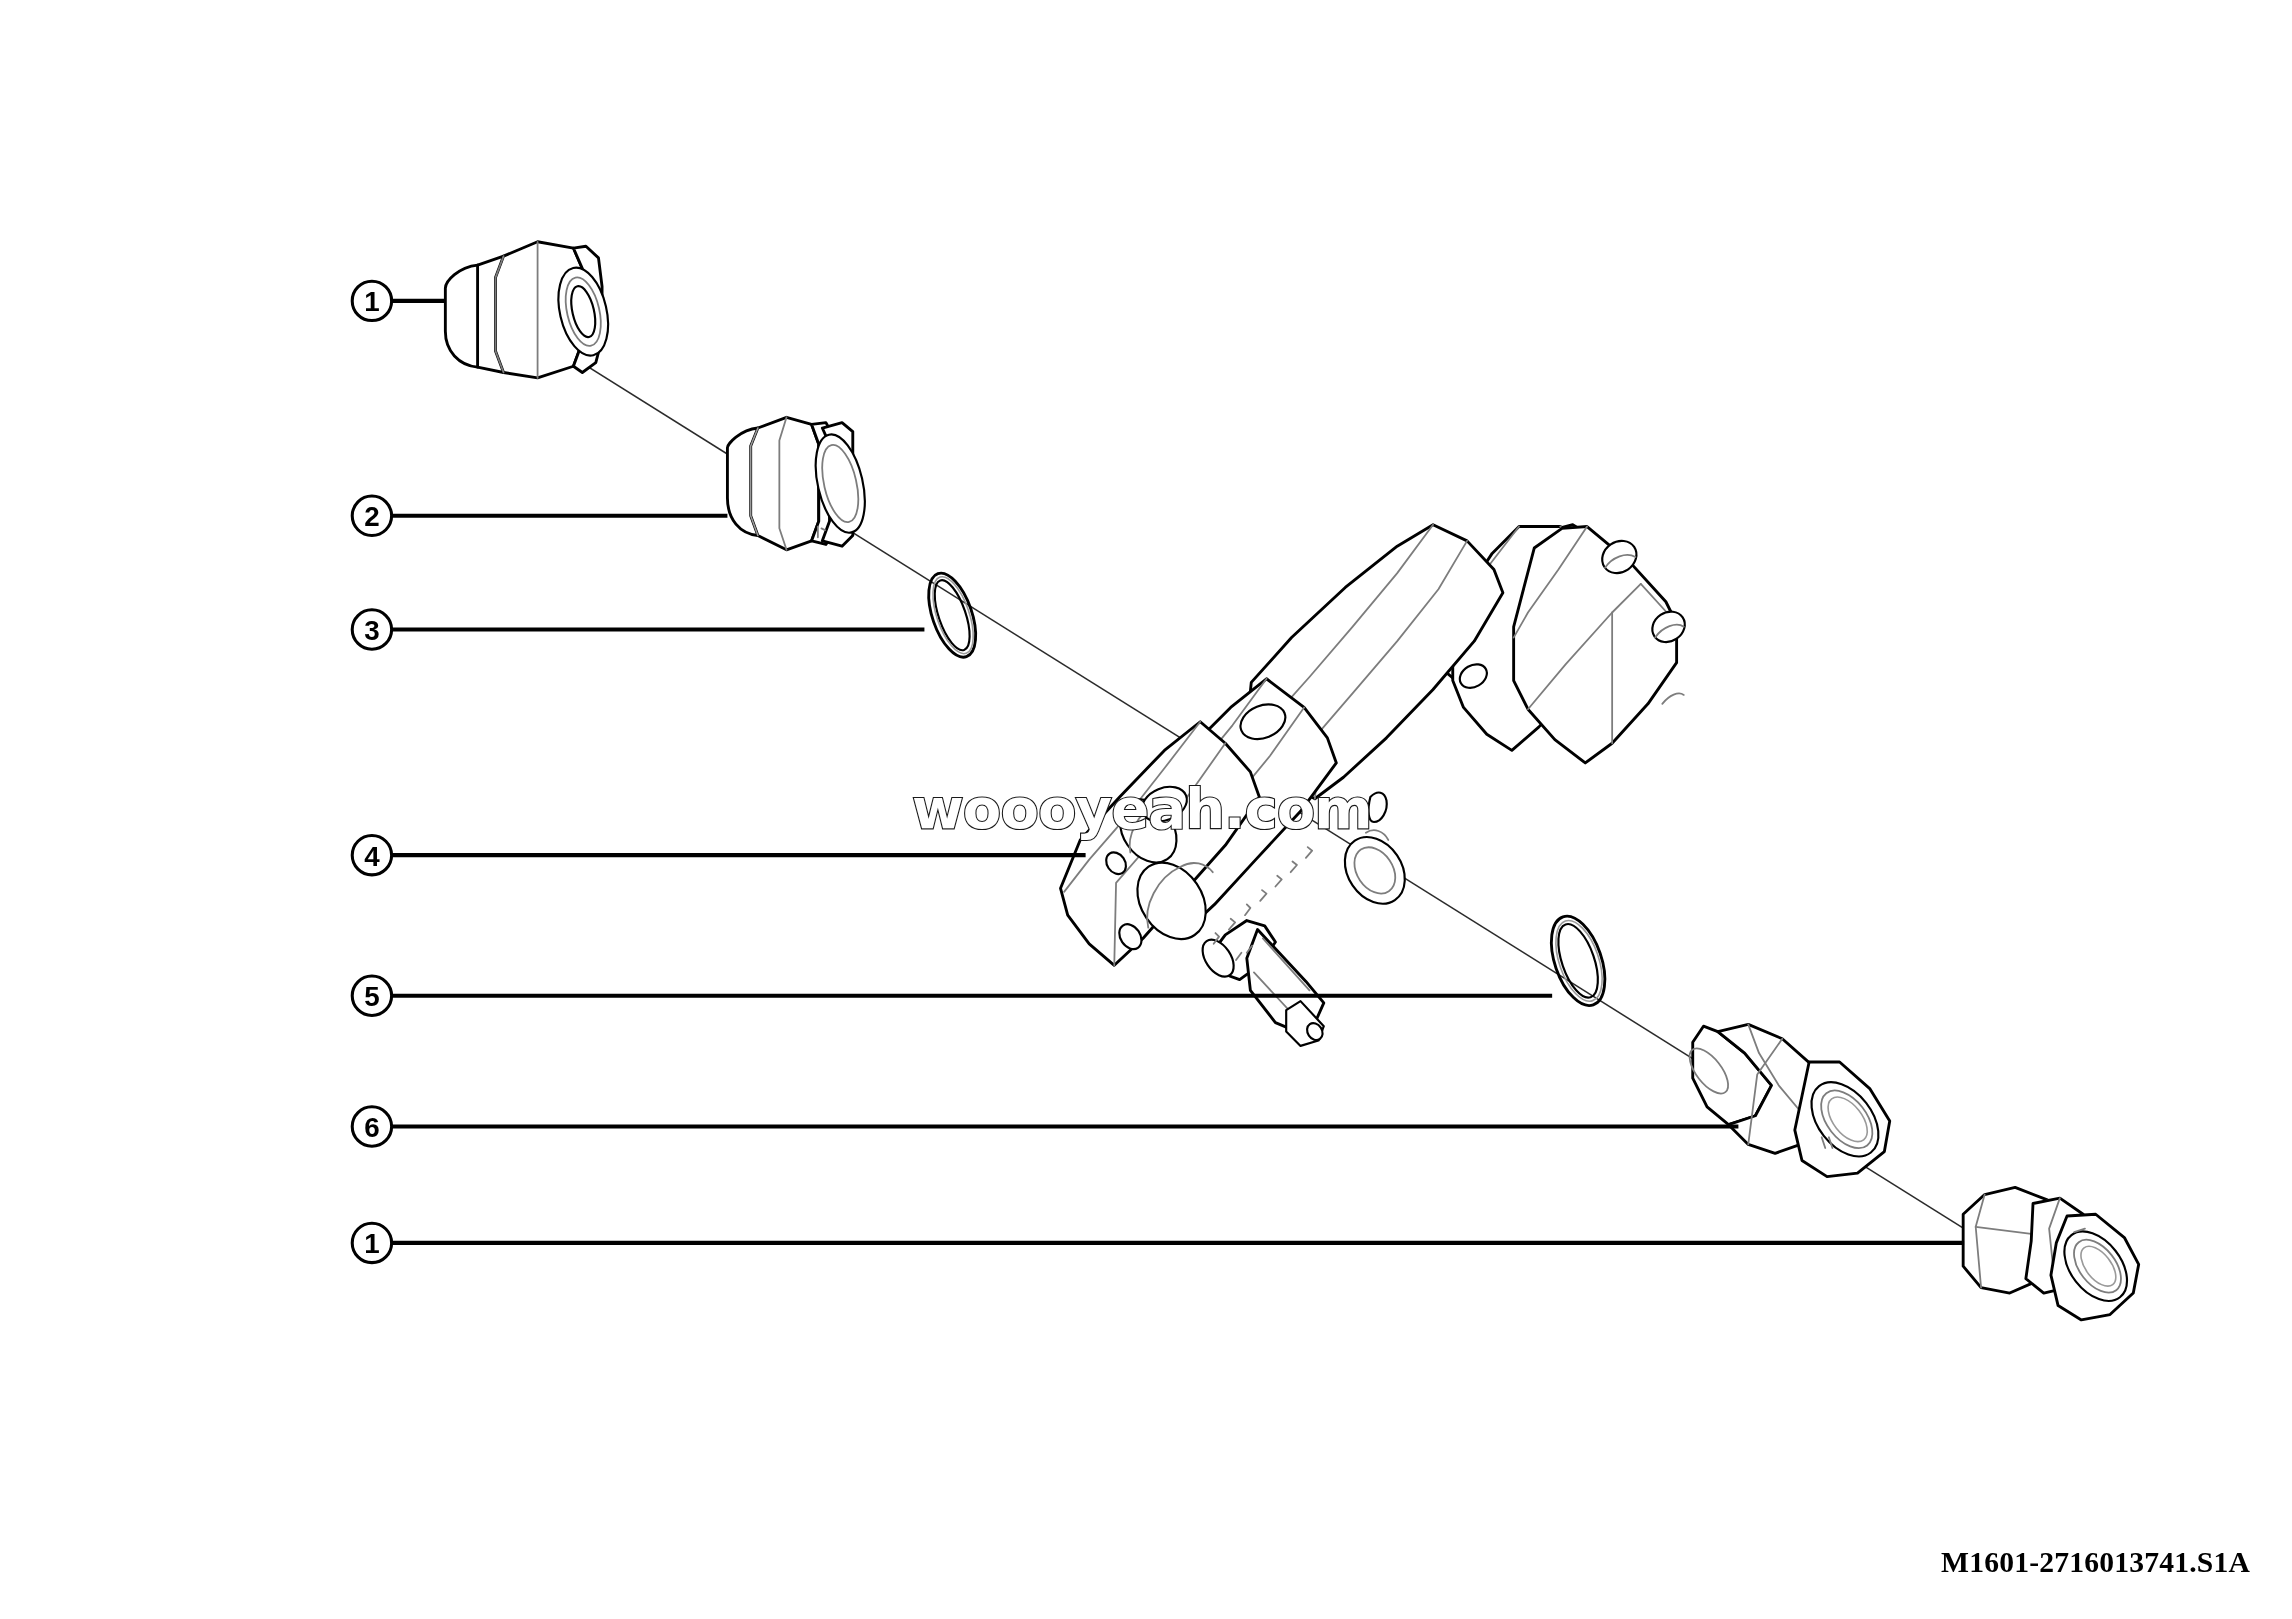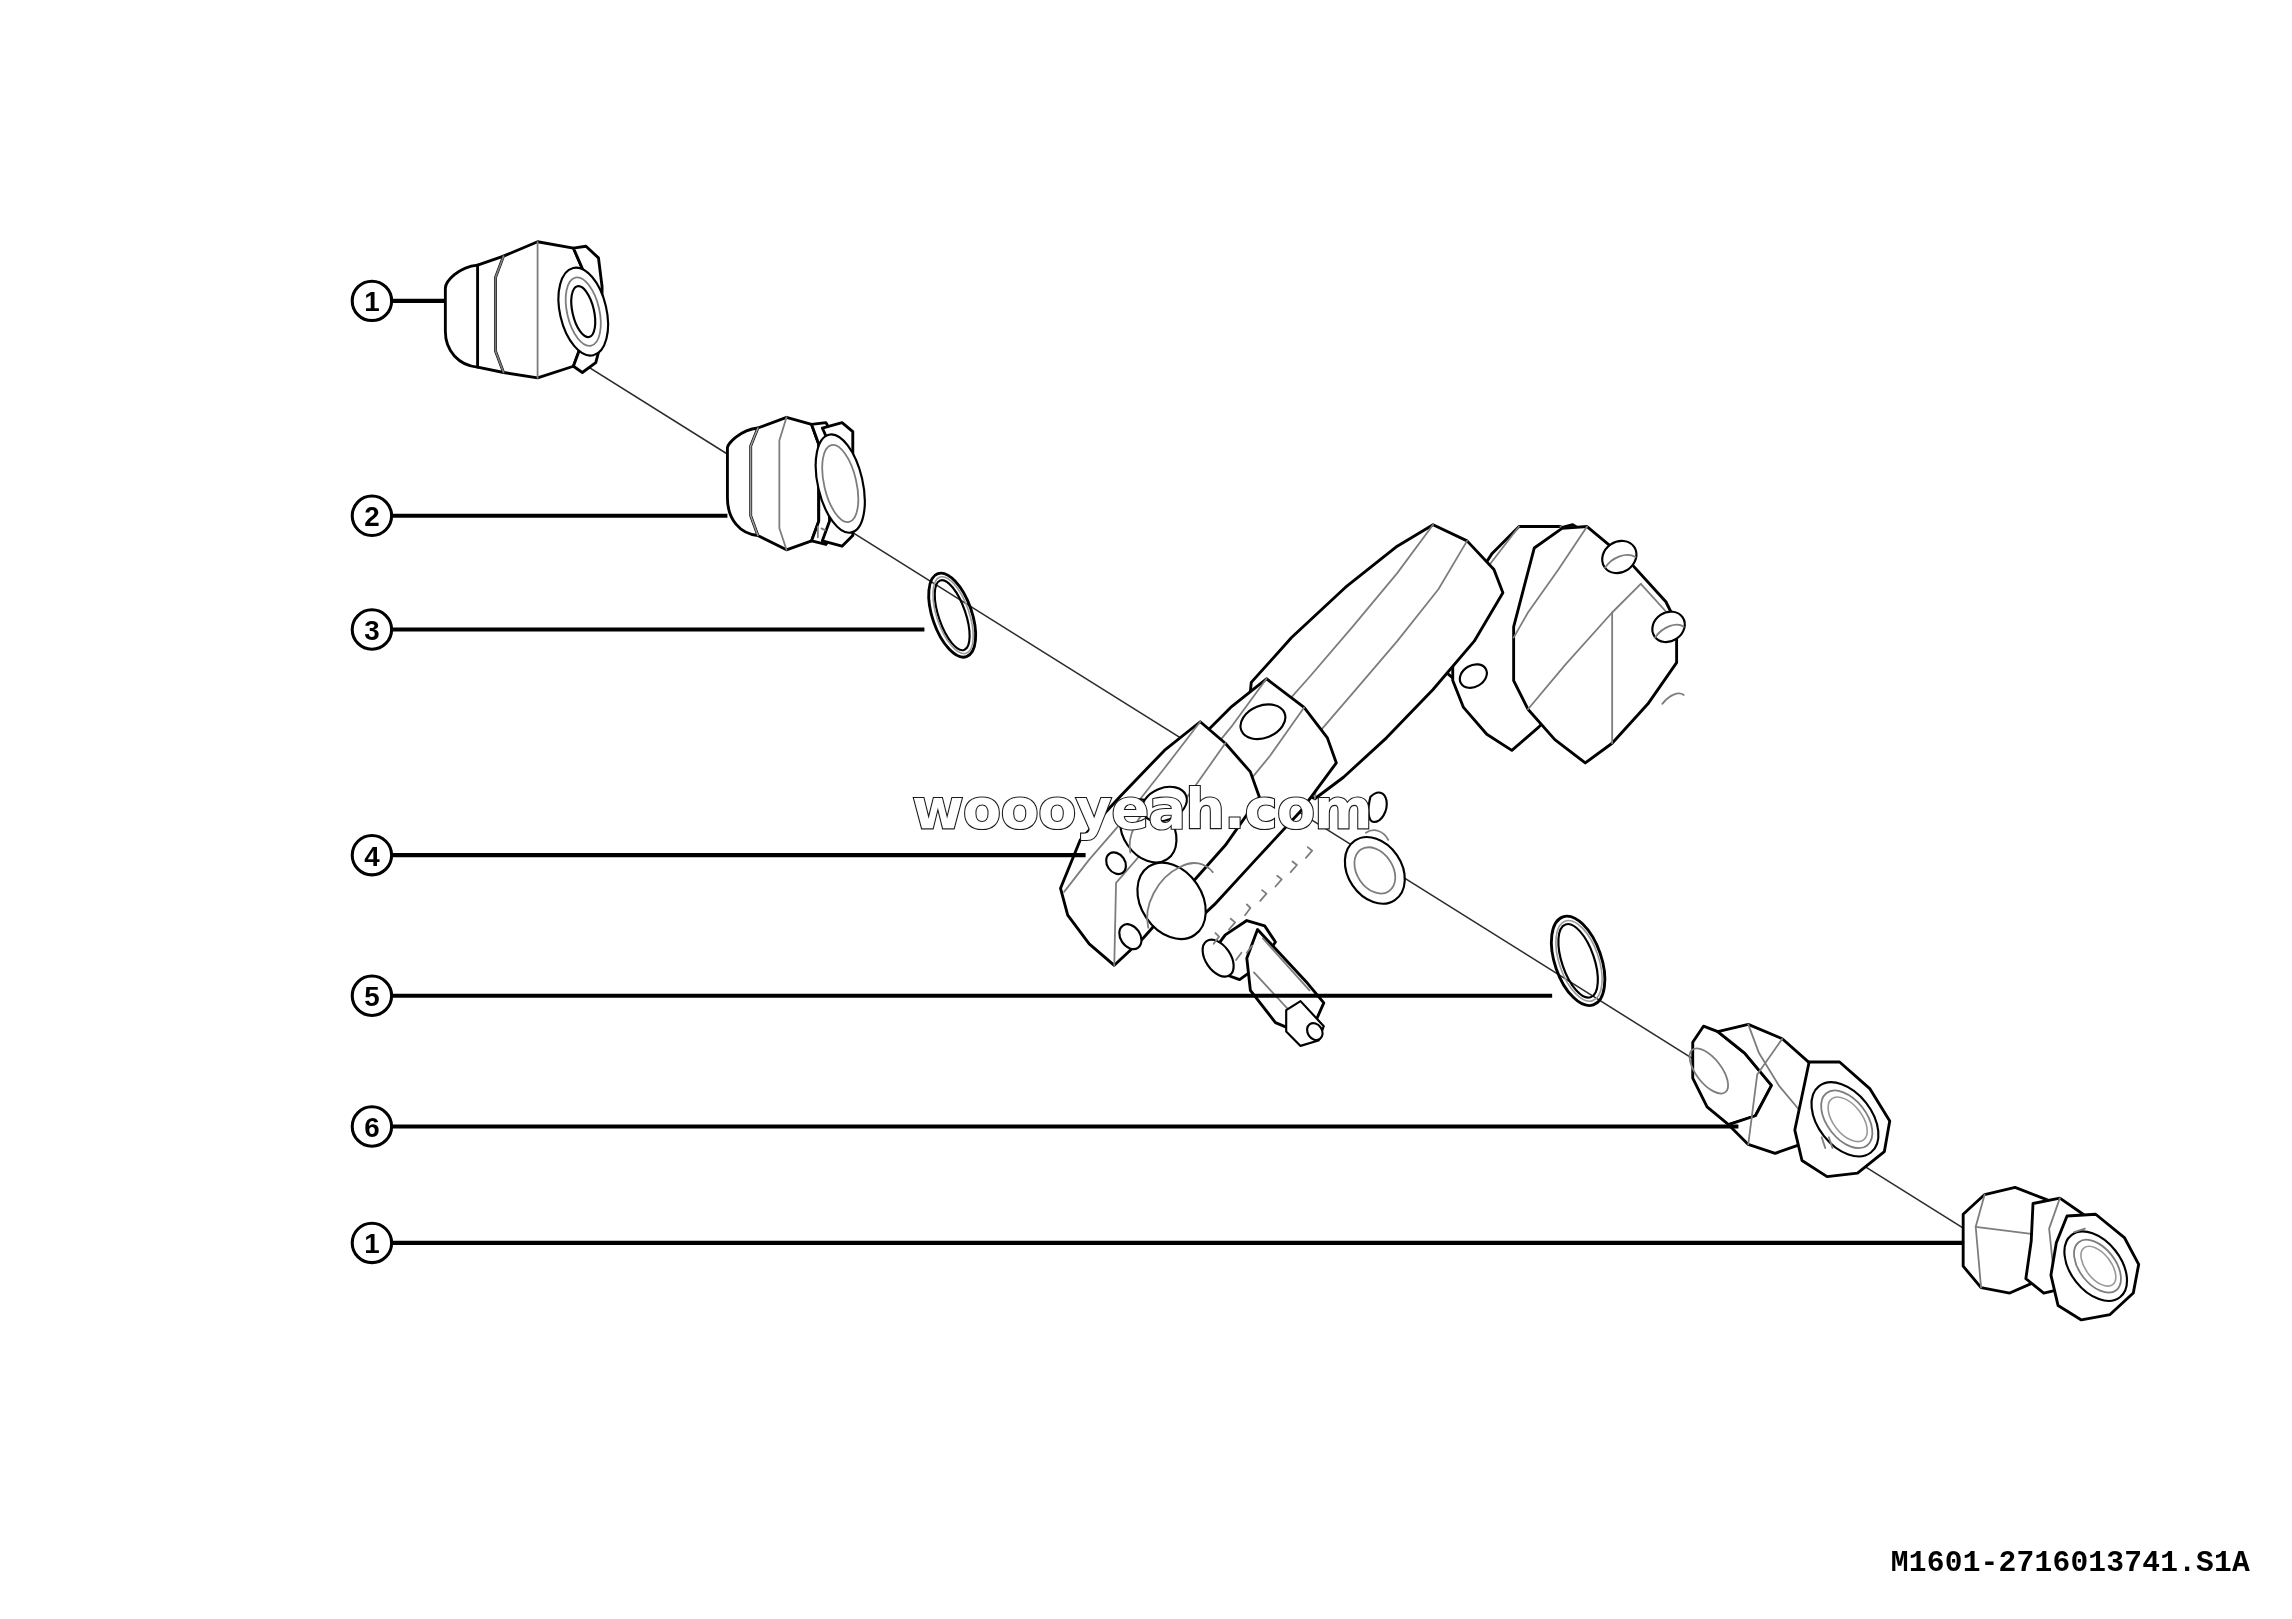--- a/index.html
+++ b/index.html
@@ -57,21 +57,21 @@
   #watermark-blue {
     left: 913px;
     top: 785px;
     font-size: 45px;
     letter-spacing: 0px;
   }
   #drawing-number {
     position: absolute;
     right: 43px;
     top: 1546px;
-    font-family: Liberation Mono, monospace;
+    font-family: Liberation Serif, serif;
     font-size: 29.6px;
     font-weight: 700;
     color: #000000;
     letter-spacing: 0.2px;
   }
 </style>
 </head>
 <body>
 
 <div id="sheet">

